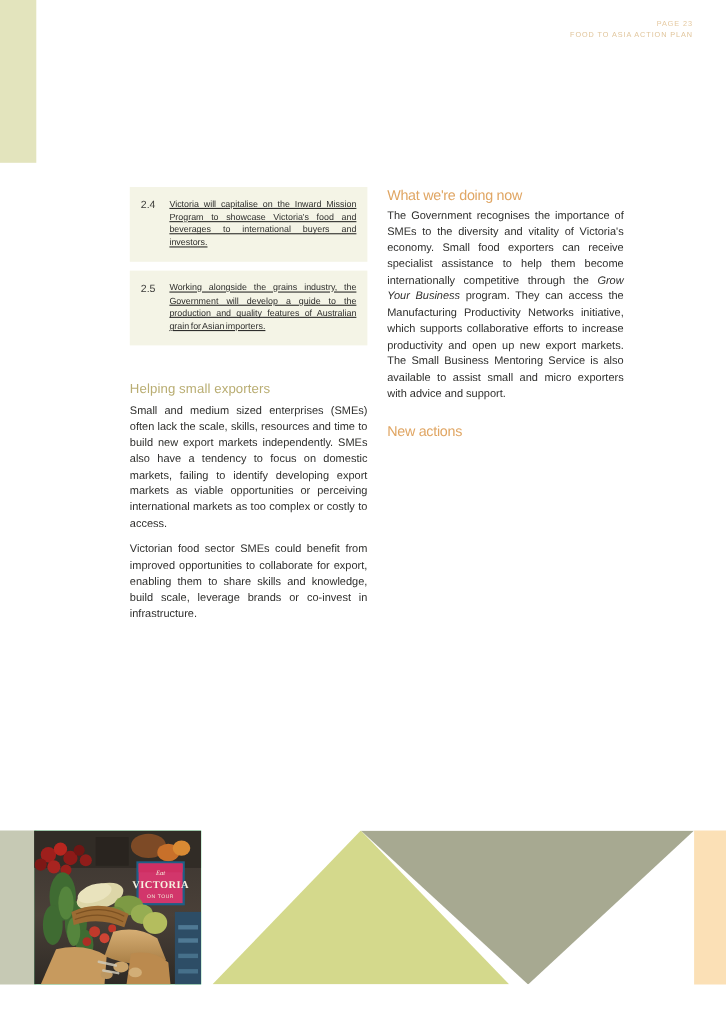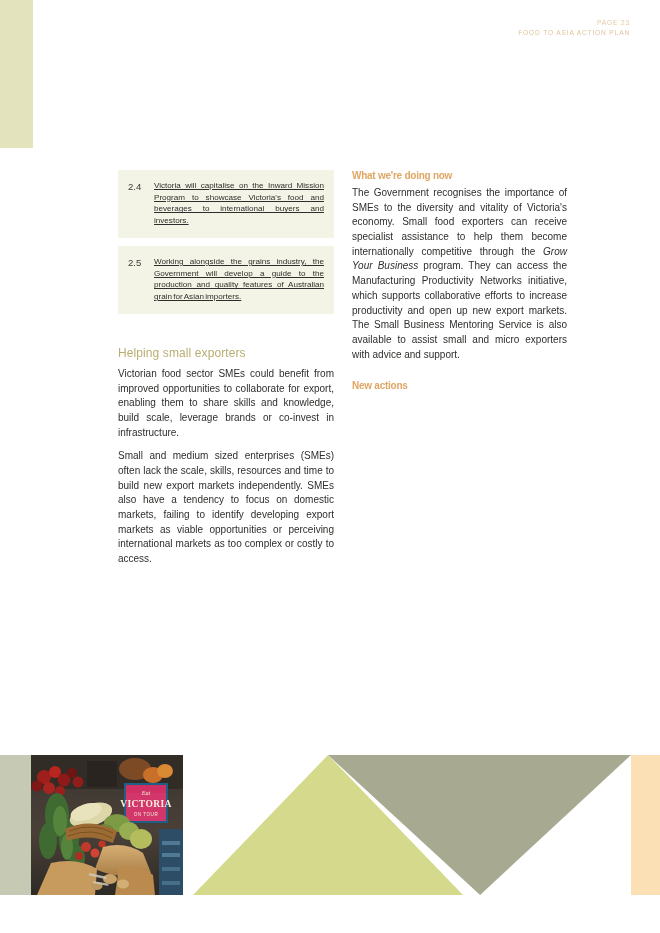--- a/index.html
+++ b/index.html
@@ -108,24 +108,24 @@
 
   
   .sec-head-olive {
     font-size: 12px;
     color: #b9ad72;
     margin: 0 0 7px 0;
     font-weight: normal;
     letter-spacing: 0.1px;
   }
   .sec-head-orange {
-    font-size: 10px;
+    font-size: 13px;
     color: #e0a664;
     margin: 0 0 5px 0;
-    font-weight: bold;
+    font-weight: normal;
     letter-spacing: -0.25px;
   }
 
   
   .body-p {
     font-size: 10px;
     line-height: 1.47;
     color: #2e2e2c;
     margin: 0 0 9px 0;
     text-align: justify;
@@ -210,22 +210,22 @@
         <div class="action-text">Victoria will capitalise on the Inward Mission Program to showcase Victoria's food and beverages to international buyers and investors.</div>
       </div>
 
       <div class="action-box">
         <div class="action-num">2.5</div>
         <div class="action-text tight">Working alongside the grains industry, the Government will develop a guide to the production and quality features of Australian grain for Asian importers.</div>
       </div>
 
       <h2 class="sec-head-olive gap-helping">Helping small exporters</h2>
 
+      <p class="body-p">Small and medium sized enterprises (SMEs) often lack the scale, skills, resources and time to build new export markets independently. SMEs also have a tendency to focus on domestic markets, failing to identify developing export markets as viable opportunities or perceiving international markets as too complex or costly to access.</p>
       <p class="body-p">Victorian food sector SMEs could benefit from improved opportunities to collaborate for export, enabling them to share skills and knowledge, build scale, leverage brands or co-invest in infrastructure.</p>
-      <p class="body-p">Small and medium sized enterprises (SMEs) often lack the scale, skills, resources and time to build new export markets independently. SMEs also have a tendency to focus on domestic markets, failing to identify developing export markets as viable opportunities or perceiving international markets as too complex or costly to access.</p>
 
     </div>
 
     <div class="col-right">
 
       <h3 class="sec-head-orange">What we're doing now</h3>
 
       <p class="body-p"><span>The Government recognises the importance of SMEs to the diversity and vitality of Victoria's economy. Small food exporters can receive specialist assistance to help them become internationally competitive through the </span><em>Grow Your Business</em><span> program. They can access the Manufacturing Productivity Networks initiative, which supports collaborative efforts to increase productivity and open up new export markets. The Small Business Mentoring Service is also available to assist small and micro exporters with advice and support.</span></p>
 
       <h3 class="sec-head-orange gap-newactions">New actions</h3>

